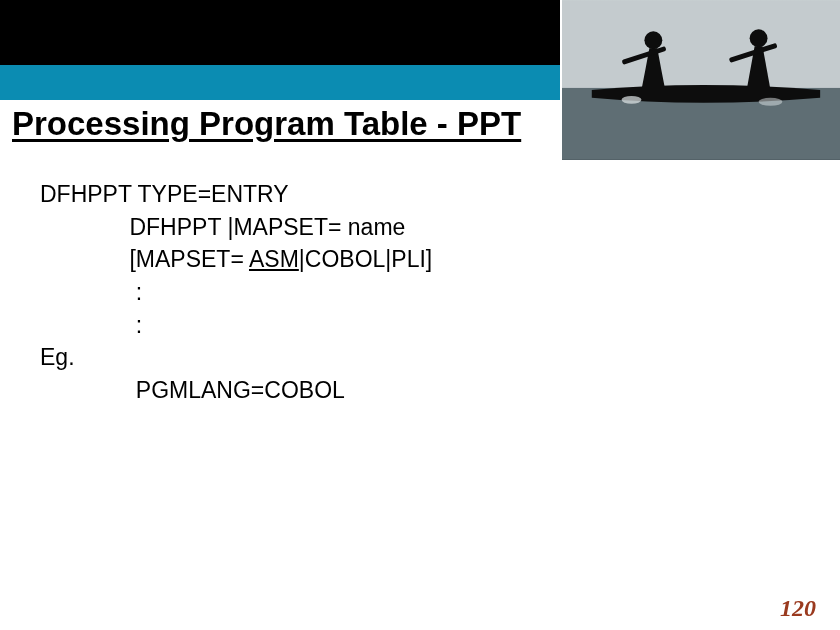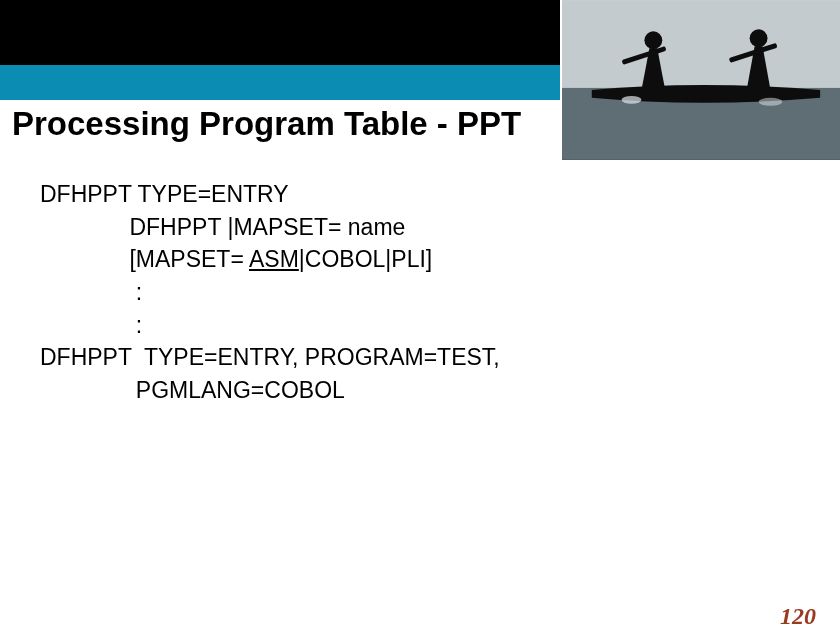--- a/index.html
+++ b/index.html
@@ -41,36 +41,37 @@
   }
   .photo svg { width: 100%; height: 100%; display: block; }
   .title {
     position: absolute;
     top: 105px;
     left: 12px;
     z-index: 4;
     font-size: 33px;
     font-weight: bold;
     color: #000000;
+    text-decoration: underline;
     text-underline-offset: 4px;
   }
   .content {
     position: absolute;
     top: 178px;
     left: 40px;
     width: 760px;
     font-size: 23px;
     color: #000000;
     line-height: 1.42;
   }
   .content .line { white-space: pre; }
   .content .u { text-decoration: underline; text-align: right; }
   .page-num {
     position: absolute;
-    bottom: 0;
+    bottom: 8px;
     right: 24px;
     font-family: Georgia, 'Times New Roman', serif;
     font-style: italic;
     font-weight: bold;
     font-size: 24px;
     color: #9a3a1f;
   }
 </style>
 </head>
 <body>
@@ -99,17 +100,17 @@
   </div>
   <h1 class="title">Processing Program Table - PPT</h1>
 </div>
 
 <div class="content">
   <div class="line">DFHPPT TYPE=ENTRY</div>
   <div class="line">              DFHPPT |MAPSET= name</div>
   <div class="line"><span>              [MAPSET= </span><span class="u">ASM</span><span>|COBOL|PLI]</span></div>
   <div class="line">               :</div>
   <div class="line">               :</div>
-  <div class="line">DFHPPT  TYPE=ENTRY, PROGRAM=TEST,</div>
+  <div class="line">Eg.</div>
   <div class="line">               PGMLANG=COBOL</div>
 </div>
 
 <div class="page-num">120</div>
 
 </body></html>

